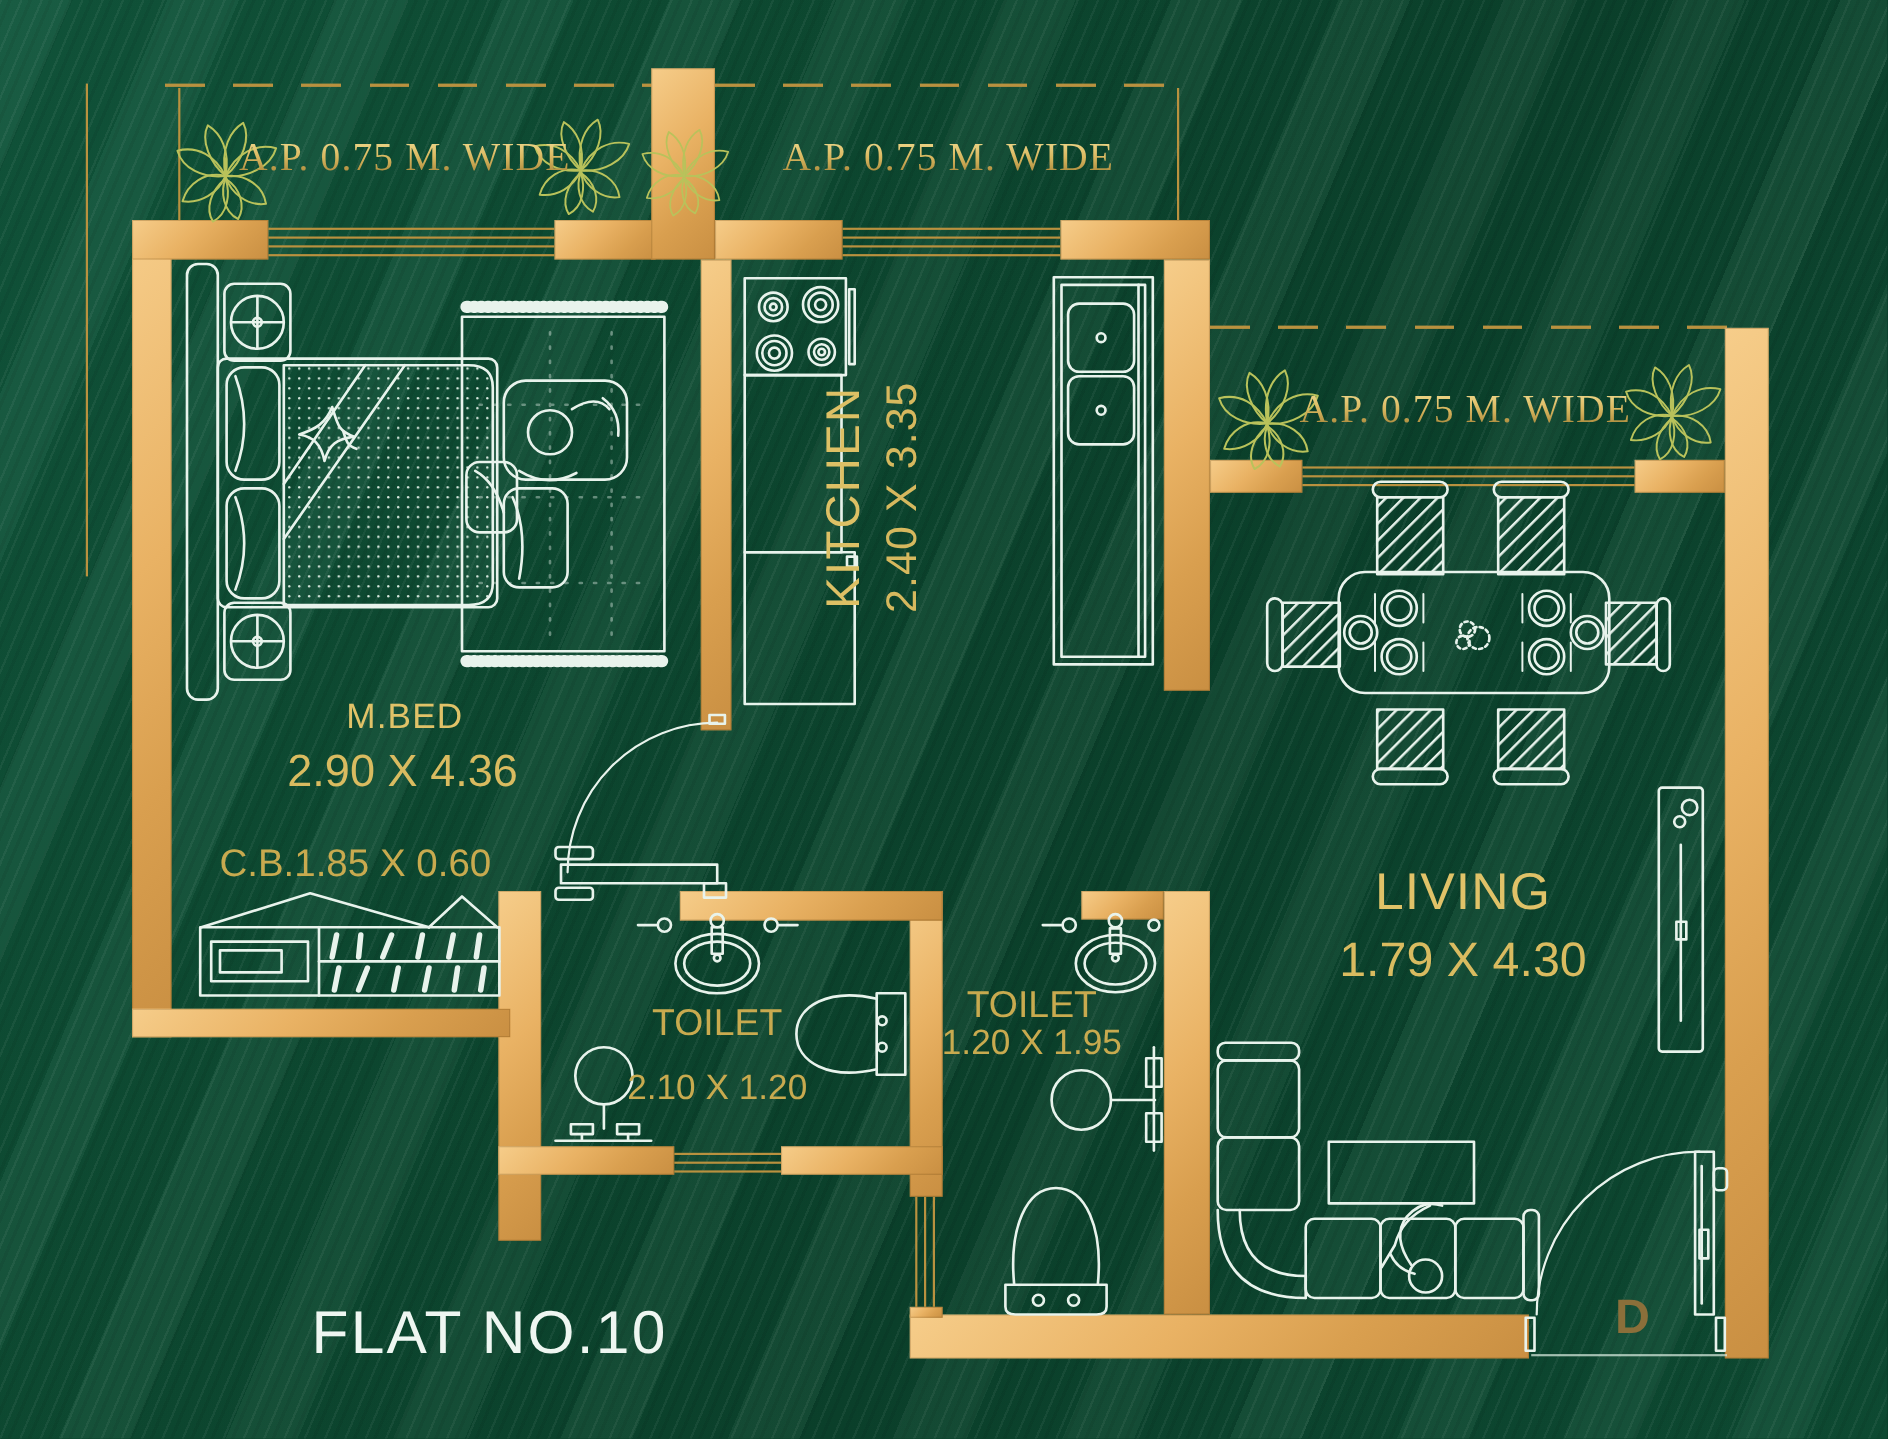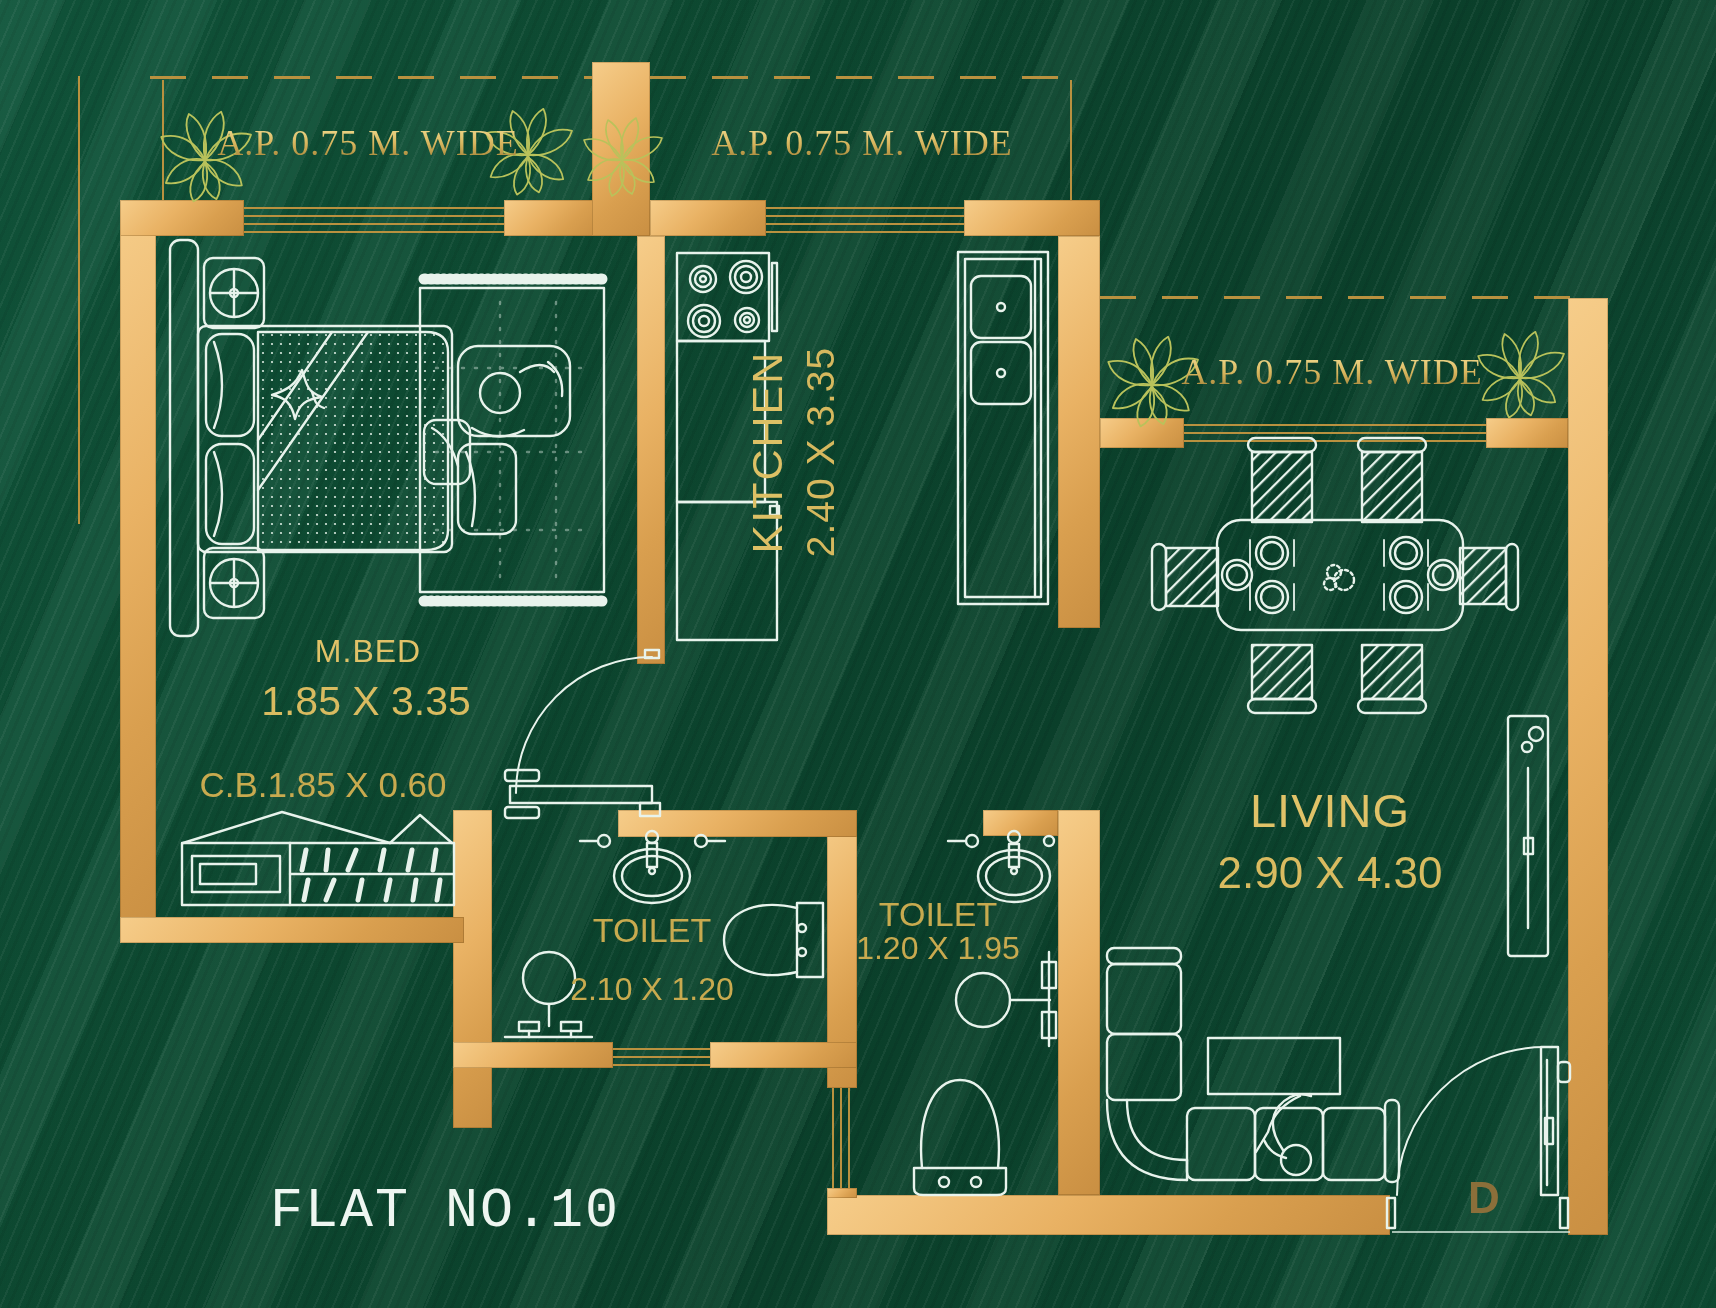--- a/index.html
+++ b/index.html
@@ -31,21 +31,21 @@
   .gold-serif{
     font-family:"Liberation Serif", serif;letter-spacing:1px;font-size:36px;
     background:linear-gradient(180deg,#f6e49c 0%,#d9b75f 50%,#96762e 100%);
     -webkit-background-clip:text;background-clip:text;color:transparent;
   }
   .room{color:#e0c268;font-size:32px;letter-spacing:1px;}
   .room-dim{color:#d9bb60;font-size:41px;}
   .small-room{color:#c8aa4f;font-size:34px;}
   .small-dim{color:#c8aa4f;font-size:32px;}
   .cb{color:#c8aa4f;font-size:35px;}
-  .flat{color:#eef6f1;font-size:55px;letter-spacing:2px;font-family:Liberation Mono, monospace;}
+  .flat{color:#eef6f1;font-size:55px;letter-spacing:2px;}
   .door-d{color:#8b6f3a;font-size:44px;font-weight:bold;}
   .kitchen-rot{transform:translate(-50%,-50%) rotate(-90deg);text-align:center;line-height:1.3;}
   .kitchen-rot .l1{font-size:43px;color:#ddc065;letter-spacing:2px;}
   .kitchen-rot .l2{font-size:39px;color:#d6b85e;letter-spacing:1px;}
   svg.furn{position:absolute;left:0;top:0;}
   .thresh{position:absolute;height:2px;background:rgba(215,232,222,0.75);}
 </style>
 </head>
 <body>
 
@@ -386,29 +386,29 @@
       <rect x="1387" y="1198" width="8" height="30"></rect>
       <rect x="1560" y="1198" width="8" height="30"></rect>
     </g>
   </svg>
 
   <div class="label gold-serif" style="left:368px;top:143px;">A.P. 0.75 M. WIDE</div>
   <div class="label gold-serif" style="left:862px;top:143px;">A.P. 0.75 M. WIDE</div>
   <div class="label gold-serif" style="left:1332px;top:372px;">A.P. 0.75 M. WIDE</div>
 
   <div class="label room" style="left:368px;top:651px;">M.BED</div>
-  <div class="label room-dim" style="left:366px;top:701px;">1.85 X 3.35</div>
+  <div class="label room-dim" style="left:366px;top:701px;">2.90 X 4.36</div>
 
   <div class="label kitchen-rot" style="left:793px;top:452px;">
     <div class="l1">KITCHEN</div>
     <div class="l2">2.40 X 3.35</div>
   </div>
 
   <div class="label room" style="left:1330px;top:810px;font-size:47px;">LIVING</div>
-  <div class="label room-dim" style="left:1330px;top:873px;font-size:44px;">2.90 X 4.30</div>
+  <div class="label room-dim" style="left:1330px;top:873px;font-size:44px;">1.79 X 4.30</div>
 
   <div class="label small-room" style="left:652px;top:930px;">TOILET</div>
   <div class="label small-dim" style="left:652px;top:962px;margin-top:27px;">2.10 X 1.20</div>
 
   <div class="label small-room" style="left:938px;top:914px;">TOILET</div>
   <div class="label small-dim" style="left:938px;top:948px;">1.20 X 1.95</div>
 
   <div class="label cb" style="left:323px;top:785px;">C.B.1.85 X 0.60</div>
 
   <div class="label flat" style="left:445px;top:1211px;">FLAT NO.10</div>

